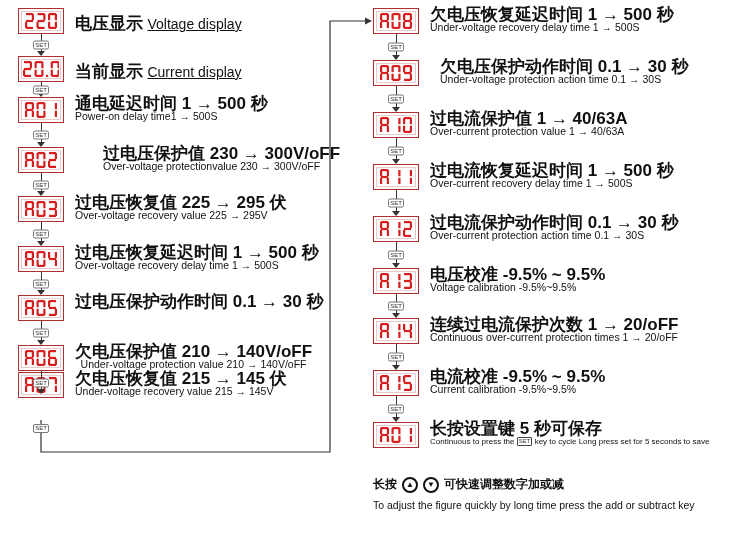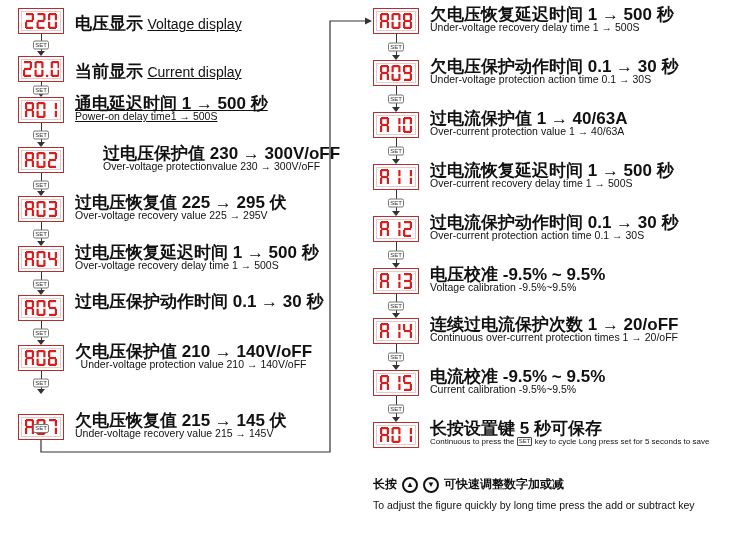--- a/index.html
+++ b/index.html
@@ -104,21 +104,21 @@
           <rect x="28.7" y="13.8" width="7" height="2.2"></rect>
           <rect x="27.7" y="8.8" width="2.2" height="6.2"></rect>
           <rect x="27.7" y="1" width="2.2" height="6.2"></rect>
         </svg>
       </div>
     <div class="desc">
       <span class="zh">当前显示</span>
       <span class="en">Current display</span>
     </div>
   </div>
-  <div class="row" style="left:18px;top:97px;text-decoration:underline;">
+  <div class="row" style="left:18px;top:97px;">
     <div class="led">
         <svg width="32" height="16" viewBox="0 0 32 16" fill="#d81e1e" xmlns="http://www.w3.org/2000/svg">
           <rect x="1" y="0" width="7" height="2.2"></rect>
           <rect x="6.8" y="1" width="2.2" height="6.2"></rect>
           <rect x="6.8" y="8.8" width="2.2" height="6.2"></rect>
           <rect x="0" y="8.8" width="2.2" height="6.2"></rect>
           <rect x="0" y="1" width="2.2" height="6.2"></rect>
           <rect x="1" y="6.9" width="7" height="2.2"></rect>
           <rect x="12.5" y="0" width="7" height="2.2"></rect>
           <rect x="18.3" y="1" width="2.2" height="6.2"></rect>
@@ -262,21 +262,21 @@
           <rect x="23" y="8.8" width="2.2" height="6.2"></rect>
           <rect x="29.8" y="8.8" width="2.2" height="6.2"></rect>
           <rect x="24" y="13.8" width="7" height="2.2"></rect>
         </svg>
       </div>
     <div class="desc">
       <span class="zh">欠电压保护值 210 → 140V/oFF</span>
       <span class="en">Under-voltage protection value 210 → 140V/oFF</span>
     </div>
   </div>
-  <div class="row" style="left:18px;top:414px;">
+  <div class="row" style="left:18px;top:372px;">
     <div class="led">
         <svg width="32" height="16" viewBox="0 0 32 16" fill="#d81e1e" xmlns="http://www.w3.org/2000/svg">
           <rect x="1" y="0" width="7" height="2.2"></rect>
           <rect x="6.8" y="1" width="2.2" height="6.2"></rect>
           <rect x="6.8" y="8.8" width="2.2" height="6.2"></rect>
           <rect x="0" y="8.8" width="2.2" height="6.2"></rect>
           <rect x="0" y="1" width="2.2" height="6.2"></rect>
           <rect x="1" y="6.9" width="7" height="2.2"></rect>
           <rect x="12.5" y="0" width="7" height="2.2"></rect>
           <rect x="18.3" y="1" width="2.2" height="6.2"></rect>
@@ -359,21 +359,21 @@
           <rect x="23" y="8.8" width="2.2" height="6.2"></rect>
           <rect x="23" y="1" width="2.2" height="6.2"></rect>
           <rect x="24" y="6.9" width="7" height="2.2"></rect>
         </svg>
       </div>
     <div class="desc">
       <span class="zh">欠电压恢复延迟时间 1 → 500 秒</span>
       <span class="en">Under-voltage recovery delay time 1 → 500S</span>
     </div>
   </div>
-  <div class="row" style="left:373px;top:60px;">
+  <div class="row" style="left:373px;top:60px;gap:10px;">
     <div class="led">
         <svg width="32" height="16" viewBox="0 0 32 16" fill="#d81e1e" xmlns="http://www.w3.org/2000/svg">
           <rect x="1" y="0" width="7" height="2.2"></rect>
           <rect x="6.8" y="1" width="2.2" height="6.2"></rect>
           <rect x="6.8" y="8.8" width="2.2" height="6.2"></rect>
           <rect x="0" y="8.8" width="2.2" height="6.2"></rect>
           <rect x="0" y="1" width="2.2" height="6.2"></rect>
           <rect x="1" y="6.9" width="7" height="2.2"></rect>
           <rect x="12.5" y="0" width="7" height="2.2"></rect>
           <rect x="18.3" y="1" width="2.2" height="6.2"></rect>

